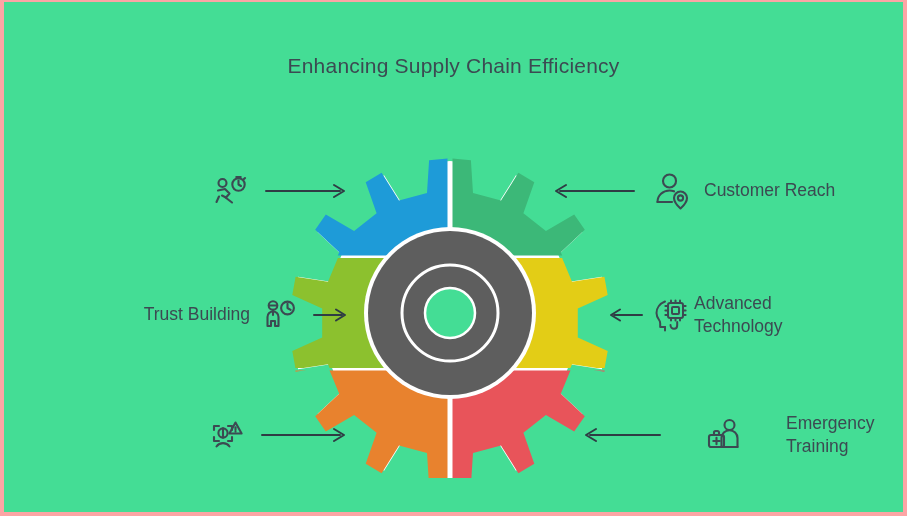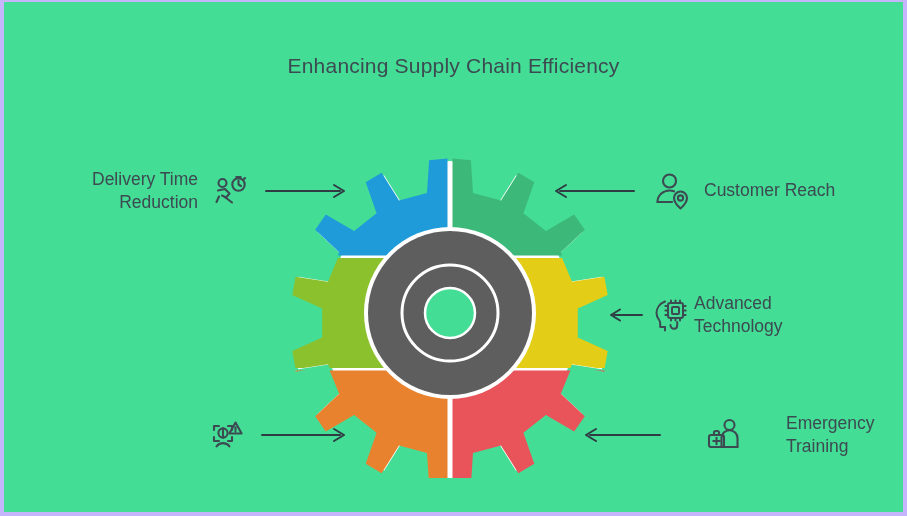--- a/index.html
+++ b/index.html
@@ -10,21 +10,21 @@
   body {
     width: 907px;
     height: 516px;
     overflow: hidden;
     font-family: "Liberation Sans", sans-serif;
   }
   #canvas {
     position: relative;
     width: 907px;
     height: 516px;
-    background: #c4b5fd;
+    background: #fca5a5;
     box-sizing: border-box;
   }
   #stage {
     position: absolute;
     left: 4px;
     top: 2px;
     width: 899px;
     height: 510px;
     background: #44dd95;
     overflow: hidden;
@@ -200,40 +200,55 @@
 
         <circle cx="160" cy="165" r="86" fill="#ffffff"></circle>
         <circle cx="160" cy="165" r="82" fill="#5e5e5e"></circle>
         <circle cx="160" cy="165" r="48" fill="none" stroke-width="3" stroke="#ffffff"></circle>
         <circle cx="160" cy="165" r="25" fill="#44dd95"></circle>
         <circle cx="160" cy="165" r="25" fill="none" stroke-width="2.5" stroke="#ffffff"></circle>
       </svg>
     </div>
 
     <div class="row row-left" id="row-delivery">
-      <div class="lbl lbl-left" style="color: rgb(60, 74, 82);">Delivery Time
-Reduction</div>
       <span class="ico">
         <svg width="40" height="40" viewBox="0 0 40 40" fill="none" stroke="#3c4a52" stroke-width="2.1" stroke-linecap="round" stroke-linejoin="round">
           <circle cx="12.5" cy="12" r="4"></circle>
           <path d="M8 19.5 L15 18 L19.5 22.5 L16 26.5 L12 24.5"></path>
           <path d="M15.5 26.5 L22 31.5"></path>
           <path d="M9 25.5 L6.5 31"></path>
           <circle cx="28.5" cy="13.5" r="6.2"></circle>
           <path d="M28.5 9.6 L28.5 13.5 L31 15"></path>
           <path d="M26.3 6 L30.7 6"></path>
           <path d="M33.4 8.6 L35 7"></path>
         </svg>
       </span>
       <svg class="arrow" width="88" height="16" viewBox="0 0 88 16">
         <path d="M2 8 H76" stroke="#2f3c44" stroke-width="2" stroke-linecap="round" fill="none"></path>
         <path d="M70 2 L80 8 L70 14" stroke="#2f3c44" stroke-width="2" stroke-linecap="round" stroke-linejoin="round" fill="none"></path>
       </svg>
     </div>
 
+    <div class="row row-left" id="row-trust">
+      <div class="lbl lbl-left" style="color: rgb(60, 74, 82);">Trust Building</div>
+      <span class="ico">
+        <svg width="40" height="40" viewBox="0 0 40 40" fill="none" stroke="#3c4a52" stroke-width="2.1" stroke-linecap="round" stroke-linejoin="round">
+          <circle cx="13" cy="10.5" r="4.3"></circle>
+          <path d="M9 10.5 H17"></path>
+          <path d="M13 14.8 V20"></path>
+          <path d="M7.5 22 a5.5 5.5 0 0 1 11 0 V31 H15 V26 H11 V31 H7.5 Z"></path>
+          <circle cx="27.5" cy="13" r="6.4"></circle>
+          <path d="M27.5 8.8 V13 L30.6 14.8"></path>
+        </svg>
+      </span>
+      <svg class="arrow" width="40" height="16" viewBox="0 0 40 16">
+        <path d="M2 8 H30" stroke="#2f3c44" stroke-width="2" stroke-linecap="round" fill="none"></path>
+        <path d="M24 2.5 L33 8 L24 13.5" stroke="#2f3c44" stroke-width="2" stroke-linecap="round" stroke-linejoin="round" fill="none"></path>
+      </svg>
+    </div>
 
     <div class="row row-left" id="row-risk">
       <span class="ico">
         <svg width="40" height="40" viewBox="0 0 40 40" fill="none" stroke="#3c4a52" stroke-width="2.1" stroke-linecap="round" stroke-linejoin="round">
           <path d="M8 15 V11 H13"></path>
           <path d="M22 11 H26 V15"></path>
           <path d="M8 22 V26 H13"></path>
           <path d="M26 22 V26 H22"></path>
           <circle cx="17" cy="18" r="4.6"></circle>
           <path d="M17 13.4 V22.6"></path>

